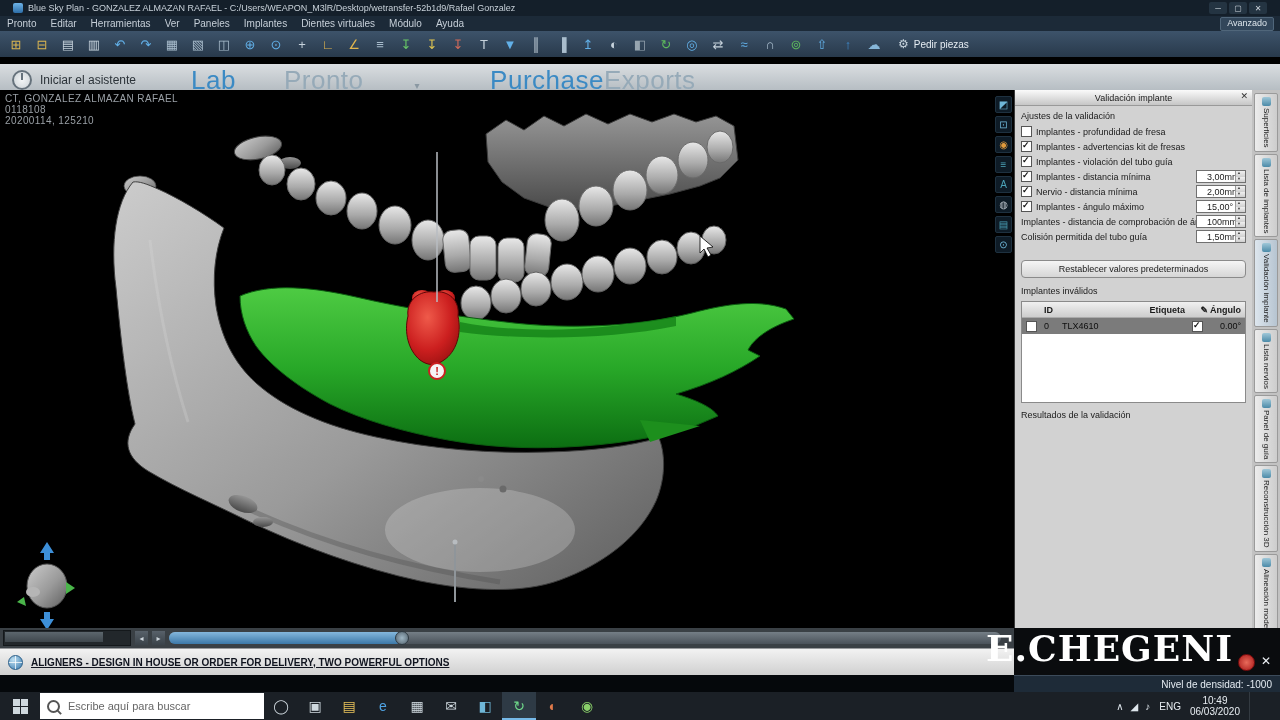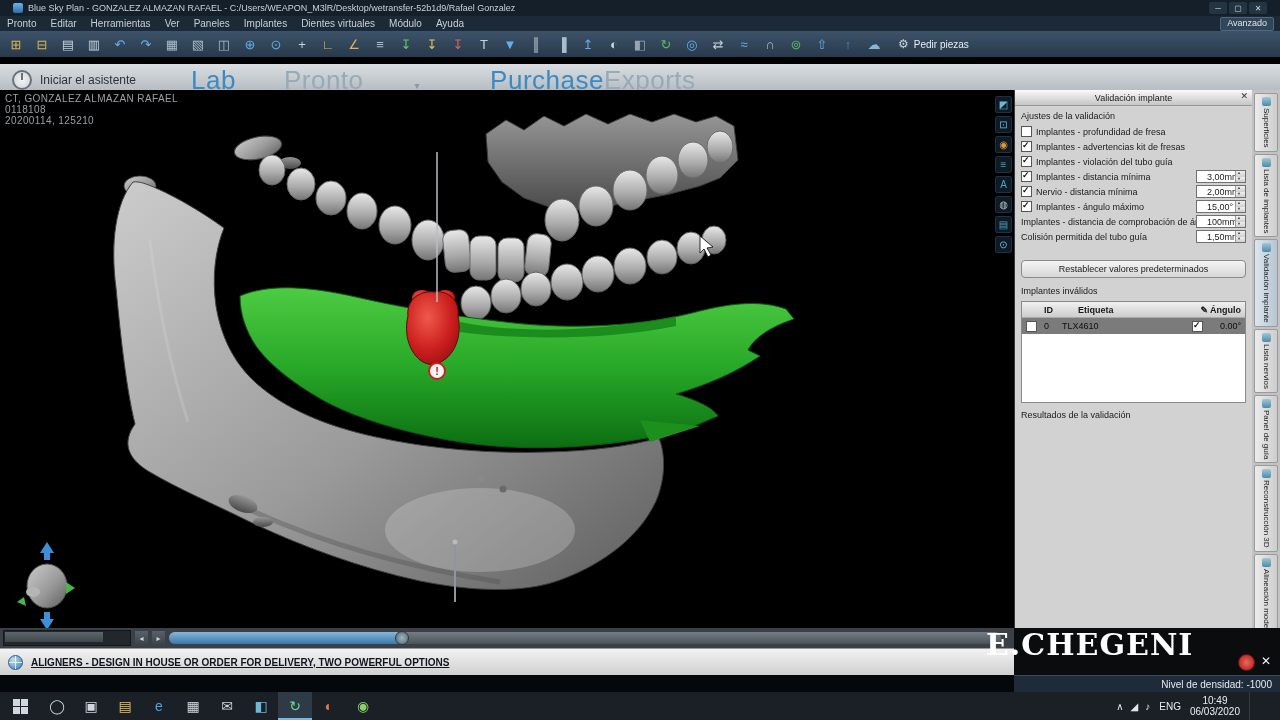--- a/index.html
+++ b/index.html
@@ -67,21 +67,21 @@
   .main-track{flex:1;height:12px;background:linear-gradient(#747e86,#4a525a);border-radius:6px;
     position:relative;margin-right:10px;}
   .track-fill{position:absolute;left:0;top:0;height:100%;width:28%;
     background:linear-gradient(#84b7dc,#3c78a8);border-radius:6px;}
   .track-knob{position:absolute;left:calc(28% - 7px);top:-1px;width:14px;height:14px;border-radius:50%;
     background:radial-gradient(#9fb6c4,#52616c);border:1px solid #2e3a42;box-sizing:border-box;}
 
   
   .corner-dark{position:absolute;left:1014px;top:628px;width:266px;height:47px;background:#0a0c0e;}
   .watermark{position:absolute;left:986px;top:627px;color:#fff;z-index:6;
-    font-family:"DejaVu Serif",serif;font-weight:bold;font-size:30px;letter-spacing:1px;}
+    font-family:"DejaVu Serif",serif;font-weight:bold;font-size:36px;letter-spacing:1px;}
   .corner-badge{position:absolute;left:1238px;top:654px;width:15px;height:15px;border-radius:50%;z-index:7;
     background:radial-gradient(#e86a5a,#a81818);border:1px solid #7e0e0e;}
   .corner-close{position:absolute;left:1256px;top:652px;width:20px;height:18px;z-index:7;color:#eef2f6;
     display:flex;align-items:center;justify-content:center;font-size:12px;}
 
   
   .statusbar{position:absolute;left:0;top:648px;width:1014px;height:27px;
     background:linear-gradient(#f2f2f2,#d0d0d0);border-top:1px solid #97999c;
     display:flex;align-items:center;gap:8px;padding:0 8px;box-sizing:border-box;}
   .globe{width:15px;height:15px;border-radius:50%;flex:none;position:relative;
@@ -114,21 +114,21 @@
   .spin-up,.spin-down{flex:1;background:linear-gradient(#f0f0f0,#cfcfcf);position:relative;}
   .spin-up::after{content:"▲";position:absolute;left:1px;top:-1px;font-size:4px;color:#444;}
   .spin-down::after{content:"▼";position:absolute;left:1px;top:-1px;font-size:4px;color:#444;}
   .reset-btn{margin:16px 6px 3px;height:16px;background:linear-gradient(#f5f5f5,#d6d6d6);
     border:1px solid #8a8a8a;border-radius:4px;display:flex;align-items:center;justify-content:center;}
   .invalid-box{margin:2px 6px;height:100px;background:#fff;border:1px solid #8a8a8a;
     display:flex;flex-direction:column;}
   .tbl-head{height:15px;background:linear-gradient(#f0f0f0,#cdcdcd);border-bottom:1px solid #aaa;
     display:flex;align-items:center;font-weight:bold;}
   .th-id{width:56px;padding-left:22px;box-sizing:border-box;}
-  .th-et{flex:1;text-align:left;}
+  .th-et{flex:1;text-align:right;}
   .th-ang{width:60px;display:flex;align-items:center;justify-content:flex-end;gap:2px;padding-right:4px;box-sizing:border-box;}
   .pencil{font-size:9px;}
   .tbl-row{height:16px;background:#7b7b7b;display:flex;align-items:center;color:#0e0e0e;}
   .tbl-row .cb{margin-left:4px;}
   .cell-id{width:12px;margin-left:3px;}
   .cell-label{flex:1;margin-left:6px;}
   .cell-angle{width:34px;text-align:right;padding-right:4px;}
 
   
   .vtabs{position:absolute;left:1252px;top:90px;width:28px;height:538px;background:#c2c2c2;
@@ -625,20 +625,24 @@
 
   <div class="taskbar">
     <span class="start-btn">
       <span class="win-logo">
         <span class="win-sq"></span>
           <span class="win-sq"></span>
           <span class="win-sq"></span>
           <span class="win-sq"></span>
       </span>
     </span>
+    <div class="search-box">
+      <span class="mag"></span>
+      <input class="search-input" placeholder="Escribe aquí para buscar" style="">
+    </div>
     <div class="tb-apps">
 
         <span class="tb-app" style="color: rgb(207, 216, 222);">◯</span>
 
         <span class="tb-app" style="color: rgb(207, 216, 222);">▣</span>
 
         <span class="tb-app" style="color: rgb(232, 194, 90);">▤</span>
 
         <span class="tb-app" style="color: rgb(79, 163, 227);">e</span>
 

